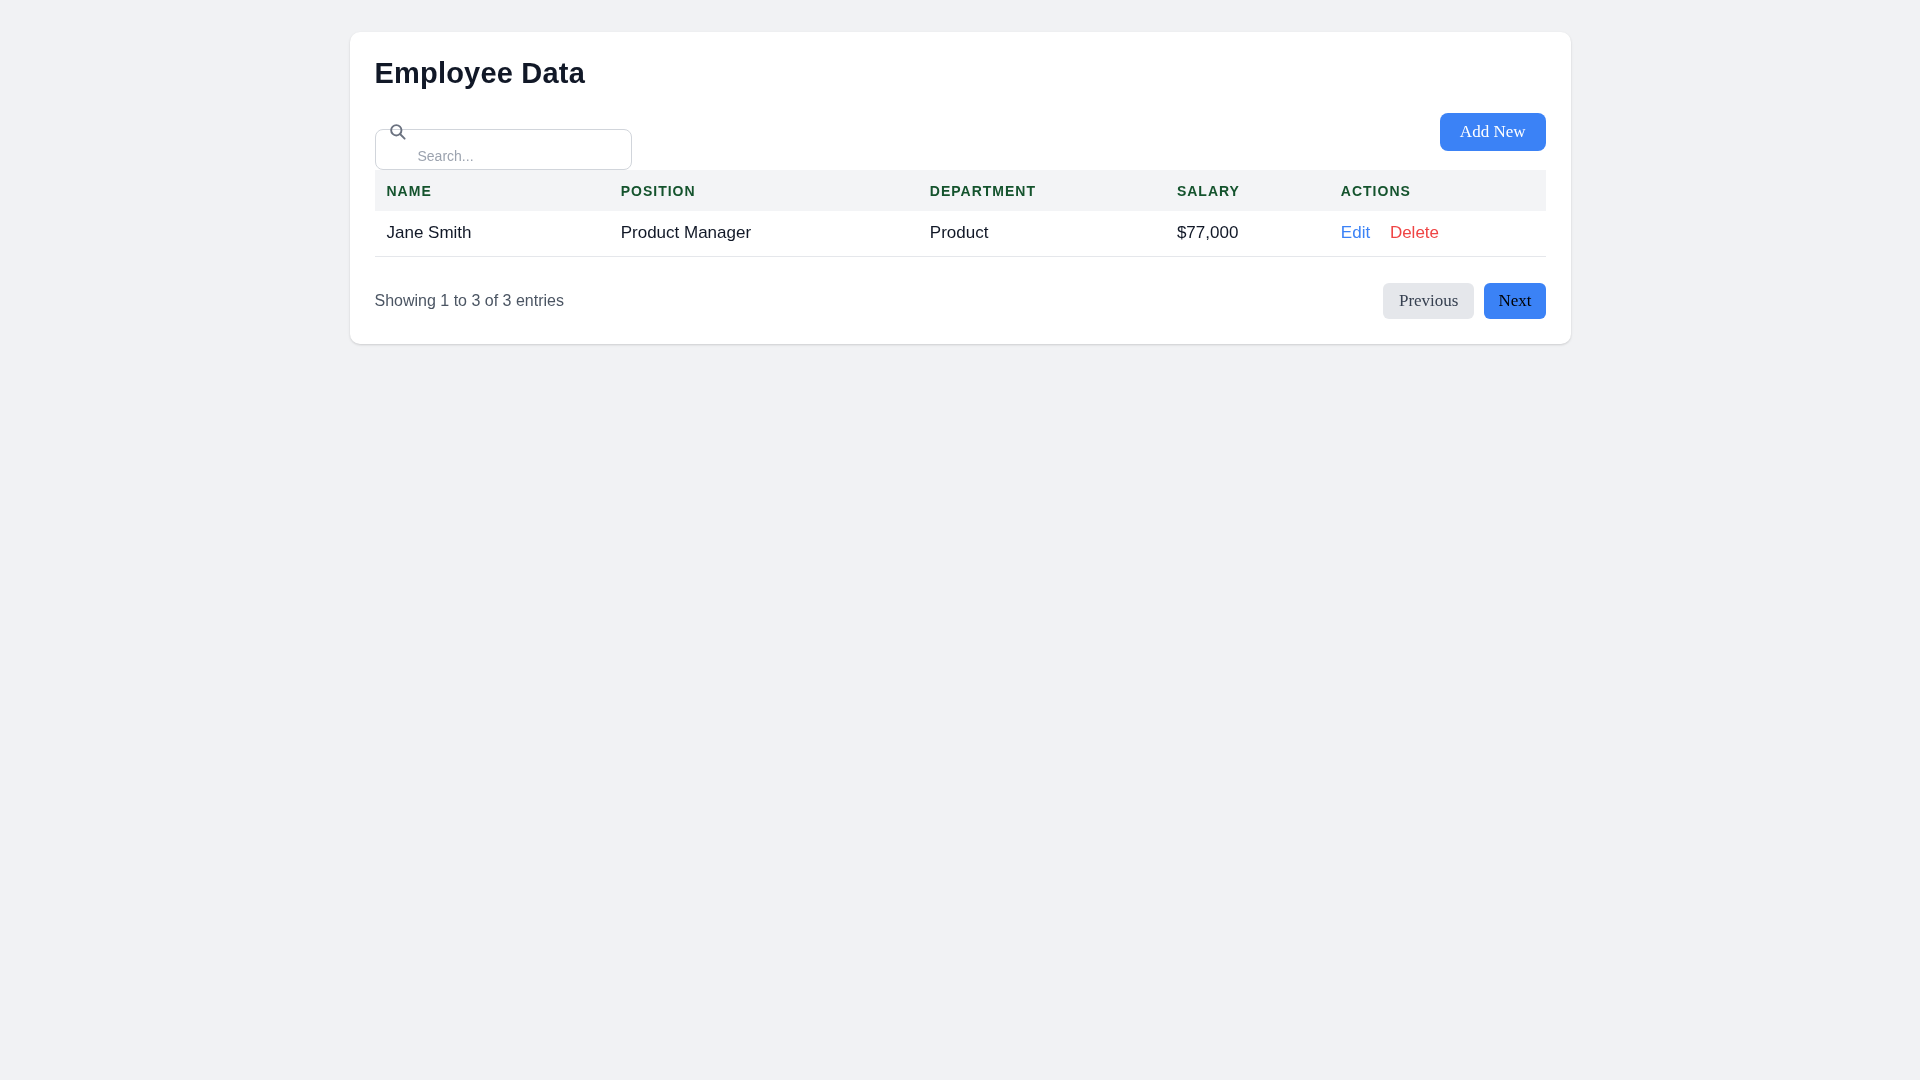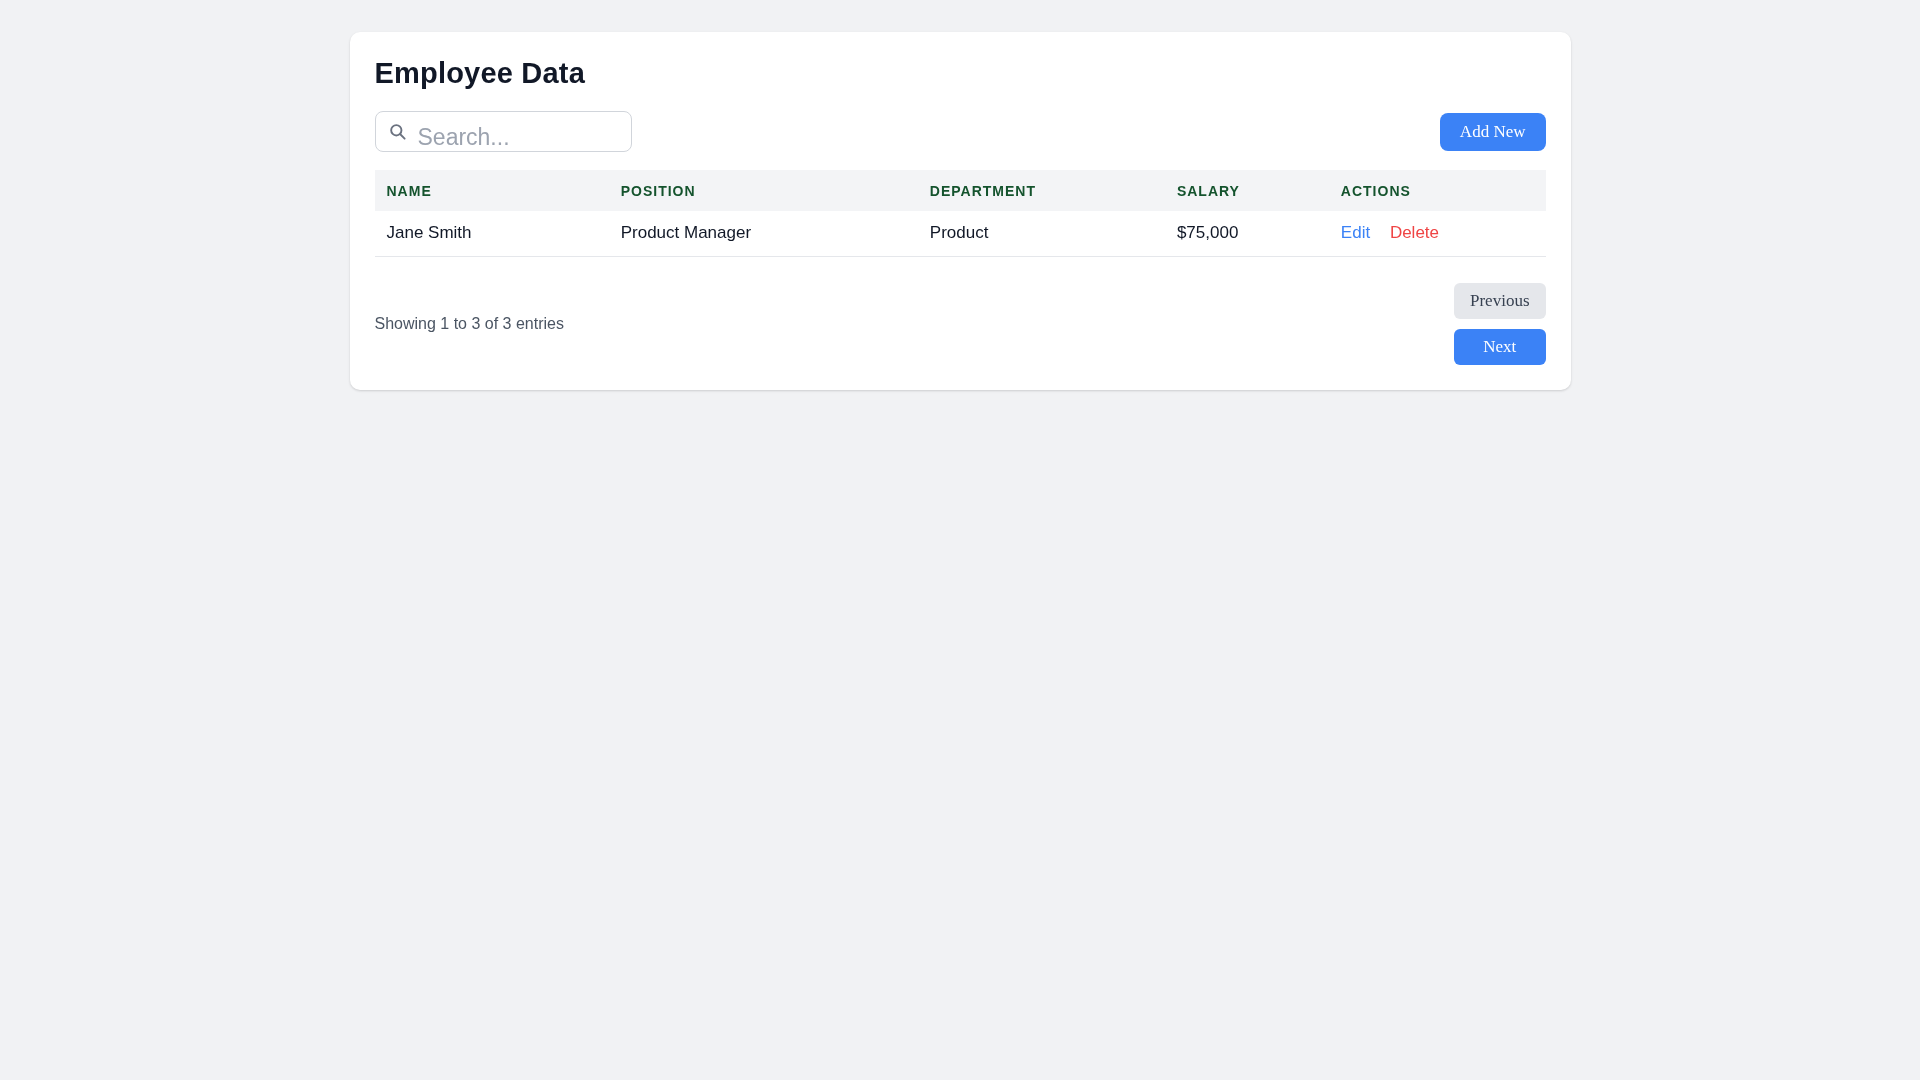--- a/index.html
+++ b/index.html
@@ -37,25 +37,26 @@
   .search-wrap svg {
     position: absolute;
     left: 13px; top: 11px;
     width: 19px; height: 19px;
   }
   .search-input {
     width: 100%; height: 100%;
     border: 1px solid #d1d5db;
     border-radius: 8px;
     padding: 12px 12px 0 42px;
-    font-size: 23px;
+    font-size: 14px;
     font-family: "Liberation Sans", "DejaVu Sans", sans-serif;
     color: #111827;
     outline: none;
     background: #ffffff;
+    margin-top: 18px;
   }
   .search-input::placeholder { color: #9ca3af; }
   .btn {
     border: none;
     cursor: pointer;
     font-family: Liberation Serif, serif;
   }
   .btn-primary {
     background: #3b82f6;
     color: #ffffff;
@@ -99,32 +100,32 @@
   .card-footer {
     margin-top: 26px;
     display: flex;
     align-items: center;
     justify-content: space-between;
   }
   .footer-status {
     font-size: 16px;
     color: #4b5563;
   }
-  .pager { display: flex; gap: 10px; flex-direction: column; }
+  .pager { display: flex; gap: 10px; }
   .btn-secondary {
     background: #e5e7eb;
     color: #374151;
     font-size: 17px;
     border-radius: 6px;
     padding: 0 16px;
     height: 36px;
   }
   .btn-next {
     background: #3b82f6;
-    color: #ffffff;
+    color: #000000;
     font-size: 17px;
     border-radius: 6px;
     padding: 0 14px;
     height: 36px;
   }
 </style>
 </head>
 <body>
 
 <div class="card">
@@ -157,21 +158,21 @@
         <th>DEPARTMENT</th>
         <th>SALARY</th>
         <th>ACTIONS</th>
       </tr>
     </thead>
     <tbody>
       <tr>
         <td>Jane Smith</td>
         <td>Product Manager</td>
         <td>Product</td>
-        <td>$75,000</td>
+        <td>$77,000</td>
         <td>
           <a class="link link-edit">Edit</a>
           <a class="link link-delete">Delete</a>
         </td>
       </tr>
     </tbody>
   </table>
 
   <div class="card-footer">
     <span class="footer-status">Showing 1 to 3 of 3 entries</span>

